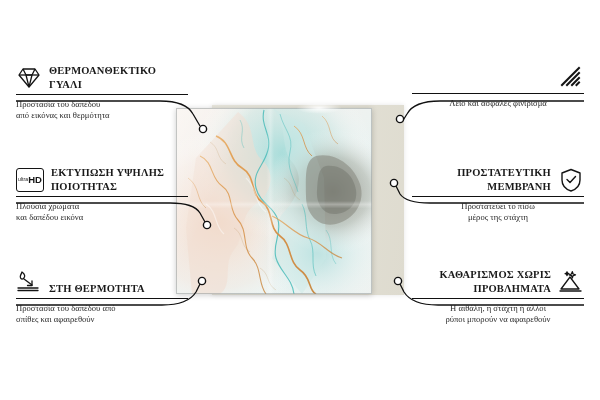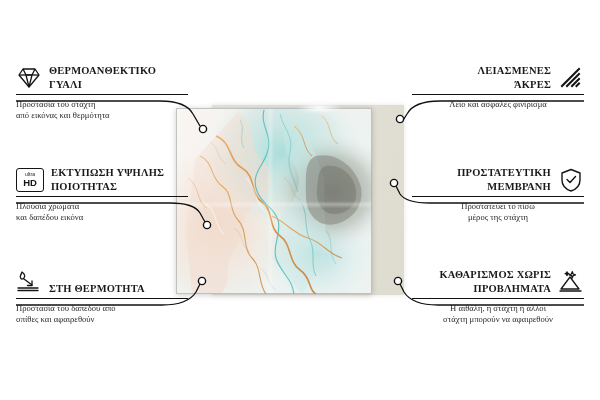--- a/index.html
+++ b/index.html
@@ -69,21 +69,21 @@
   #f-tl{left:16px;top:64px;}
   #f-ml{left:16px;top:166px;}
   #f-bl{left:16px;top:268px;}
   #f-tr{left:412px;top:64px;}
   #f-mr{left:412px;top:166px;}
   #f-br{left:412px;top:268px;}
 
   .connectors{position:absolute;left:0;top:0;width:600px;height:400px;pointer-events:none;}
   .hd-badge{
     width:26px;height:22px;border:1.6px solid #141414;border-radius:3px;
-    display:flex;flex-direction:column;align-items:center;justify-content:center;
+    display:flex;flex-direction:row;align-items:center;justify-content:center;
     font-family:"Liberation Sans", sans-serif;color:#141414;line-height:1;
   }
   .hd-badge .u{font-size:5px;letter-spacing:.1px;}
   .hd-badge .h{font-size:9.5px;font-weight:700;margin-top:.5px;}
 </style>
 </head>
 <body>
 
 <div id="stage">
 
@@ -199,21 +199,21 @@
           <path d="M10 10 H16"></path>
         </g>
       </svg>
       <div class="ttl">
         <span>ΘΕΡΜΟΑΝΘΕΚΤΙΚΟ</span><br>
         <span>ΓΥΑΛΙ</span>
       </div>
     </div>
     <div class="rule"></div>
     <div class="body">
-      <span>Προστασία του στάχτη</span><br>
+      <span>Προστασία του δαπέδου</span><br>
       <span>από εικόνας και θερμότητα</span>
     </div>
   </div>
 
   <div class="feat left" id="f-ml">
     <div class="head">
       <div class="ico hd-badge">
         <span class="u">ultra</span>
         <span class="h">HD</span>
       </div>
@@ -247,24 +247,20 @@
     </div>
     <div class="rule"></div>
     <div class="body">
       <span>Προστασία του δαπέδου από</span><br>
       <span>σπίθες και αφαιρεθούν</span>
     </div>
   </div>
 
   <div class="feat right" id="f-tr">
     <div class="head">
-      <div class="ttl">
-        <span>ΛΕΙΑΣΜΕΝΕΣ</span><br>
-        <span>ΆΚΡΕΣ</span>
-      </div>
       <svg class="ico" viewBox="0 0 26 26">
         <g stroke="#141414" stroke-width="2" stroke-linecap="square">
           <path d="M4 21 L21 4"></path>
             <path d="M9 21 L21 9"></path>
             <path d="M14 21 L21 14"></path>
             <path d="M18.5 21 L21 18.5"></path>
         </g>
       </svg>
     </div>
     <div class="rule"></div>
@@ -304,17 +300,17 @@
           <path d="M3 20 L12 8 L21 20 Z"></path>
           <path d="M2 22 H23"></path>
           <path d="M13.5 5 L14.3 2.6 L15.1 5 L17.5 5.8 L15.1 6.6 L14.3 9 L13.5 6.6 L11.1 5.8 Z"></path>
           <path d="M8.5 4.2 L9 2.8 L9.5 4.2 L10.9 4.7 L9.5 5.2 L9 6.6 L8.5 5.2 L7.1 4.7 Z"></path>
         </g>
       </svg>
     </div>
     <div class="rule"></div>
     <div class="body">
       <span>Η αιθάλη, η στάχτη ή άλλοι</span><br>
-      <span>στάχτη μπορούν να αφαιρεθούν</span>
+      <span>ρύποι μπορούν να αφαιρεθούν</span>
     </div>
   </div>
 
 </div>
 
 </body></html>

